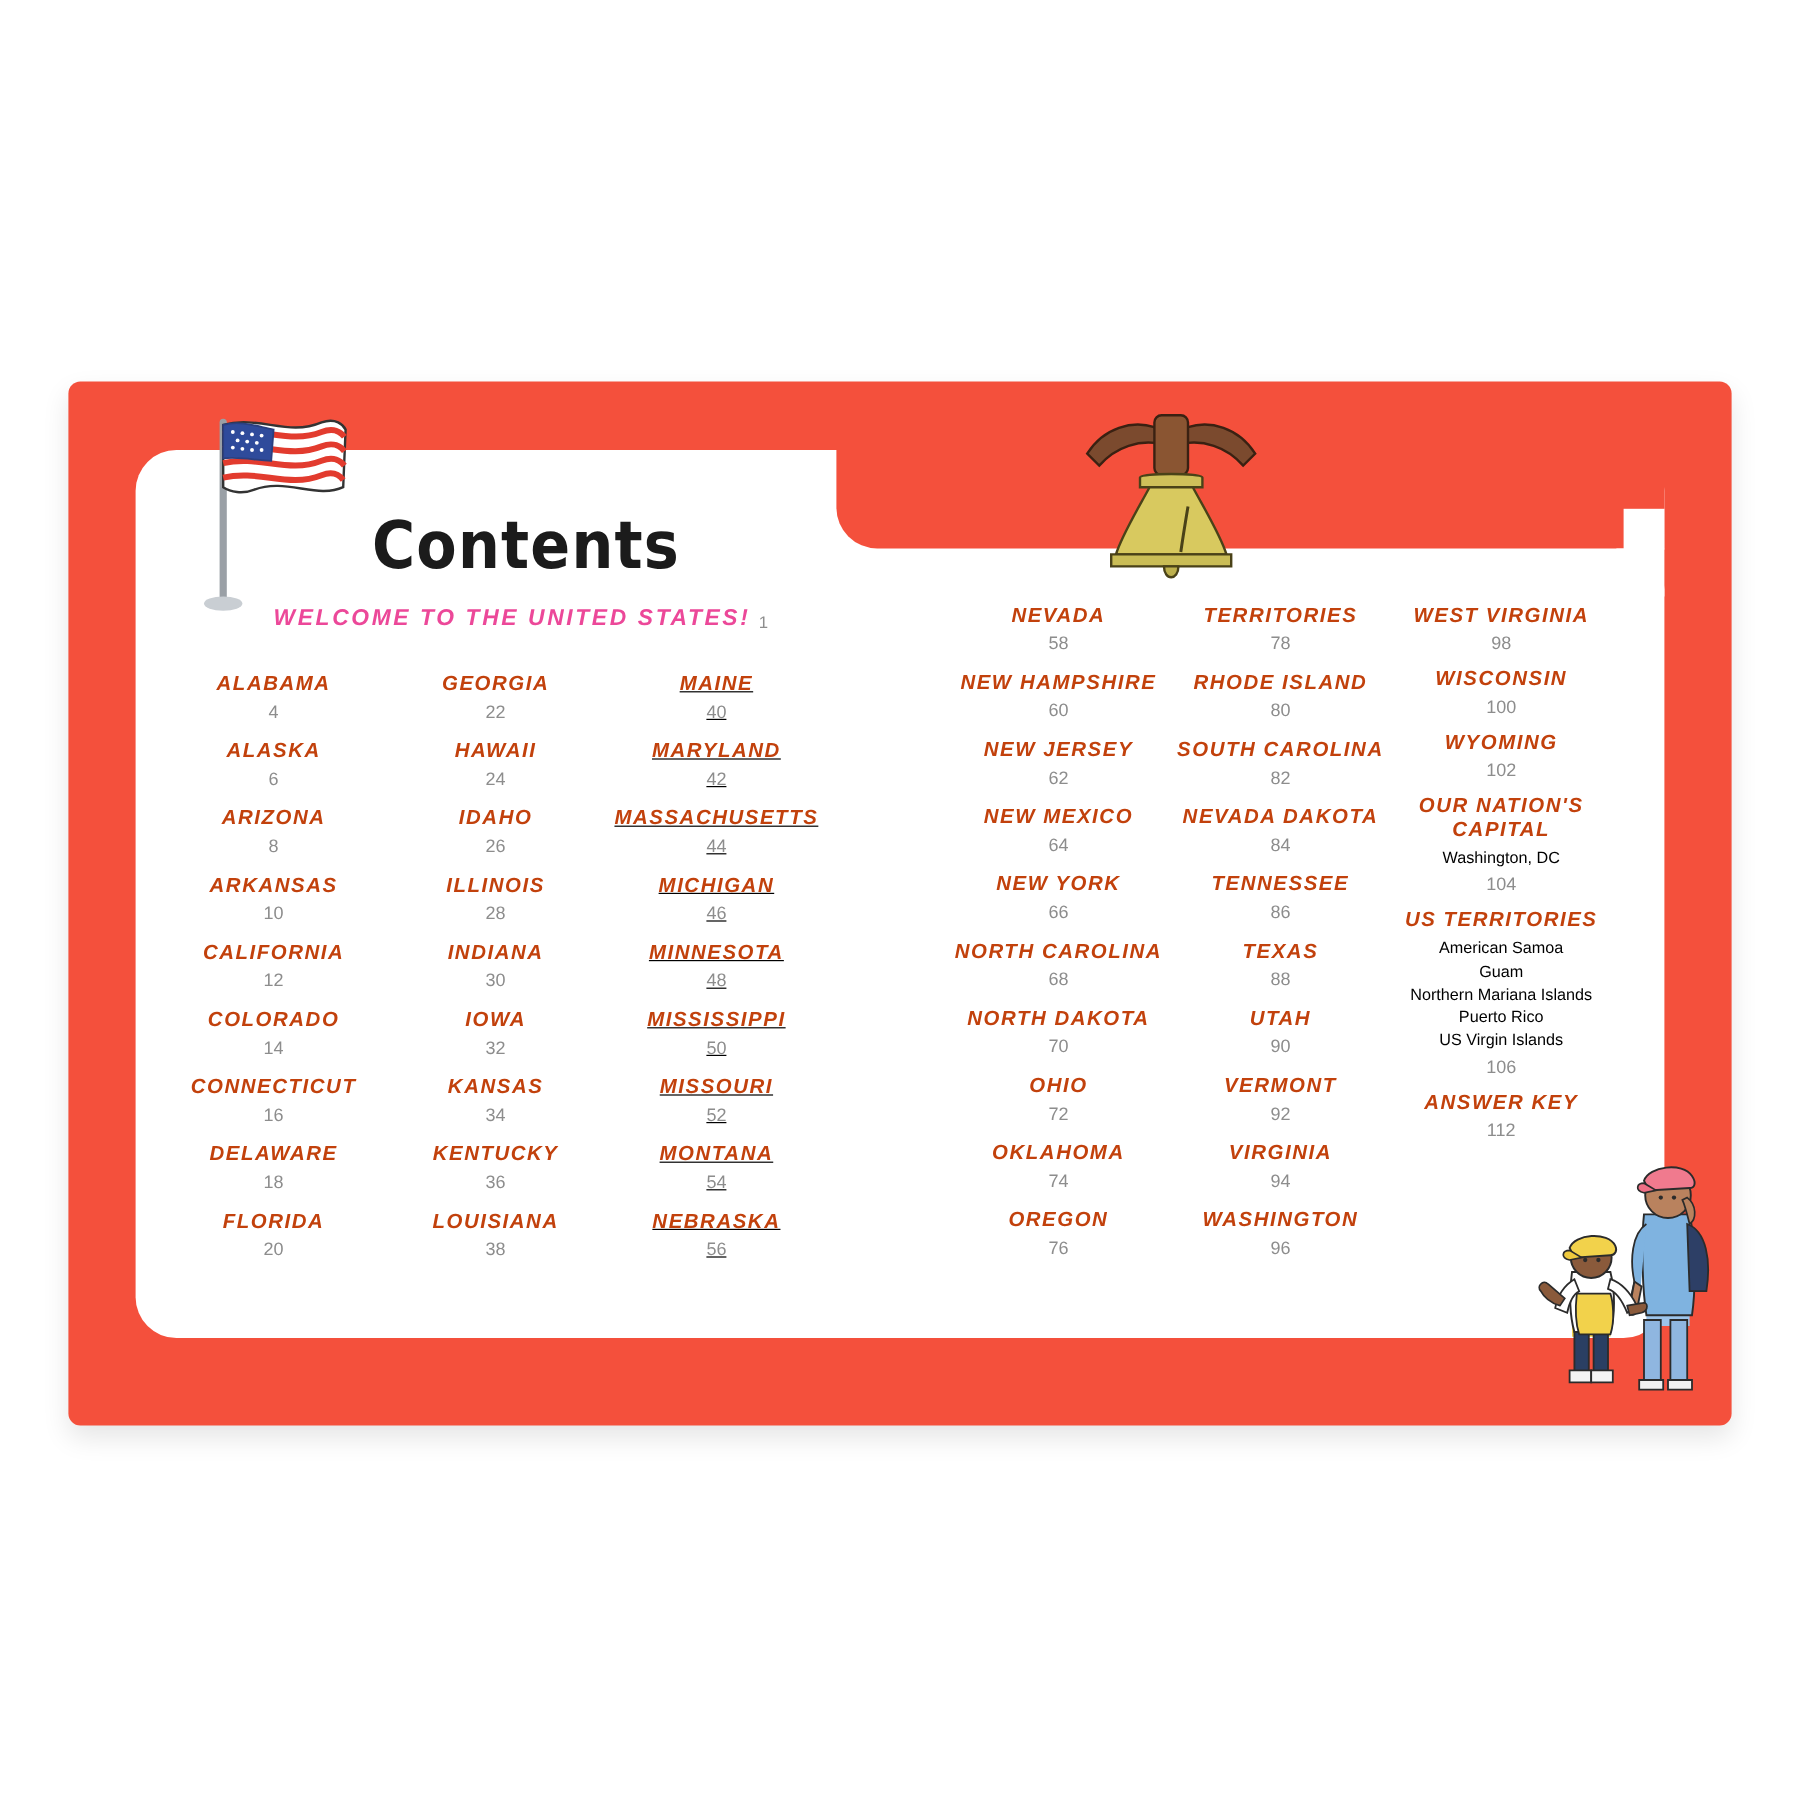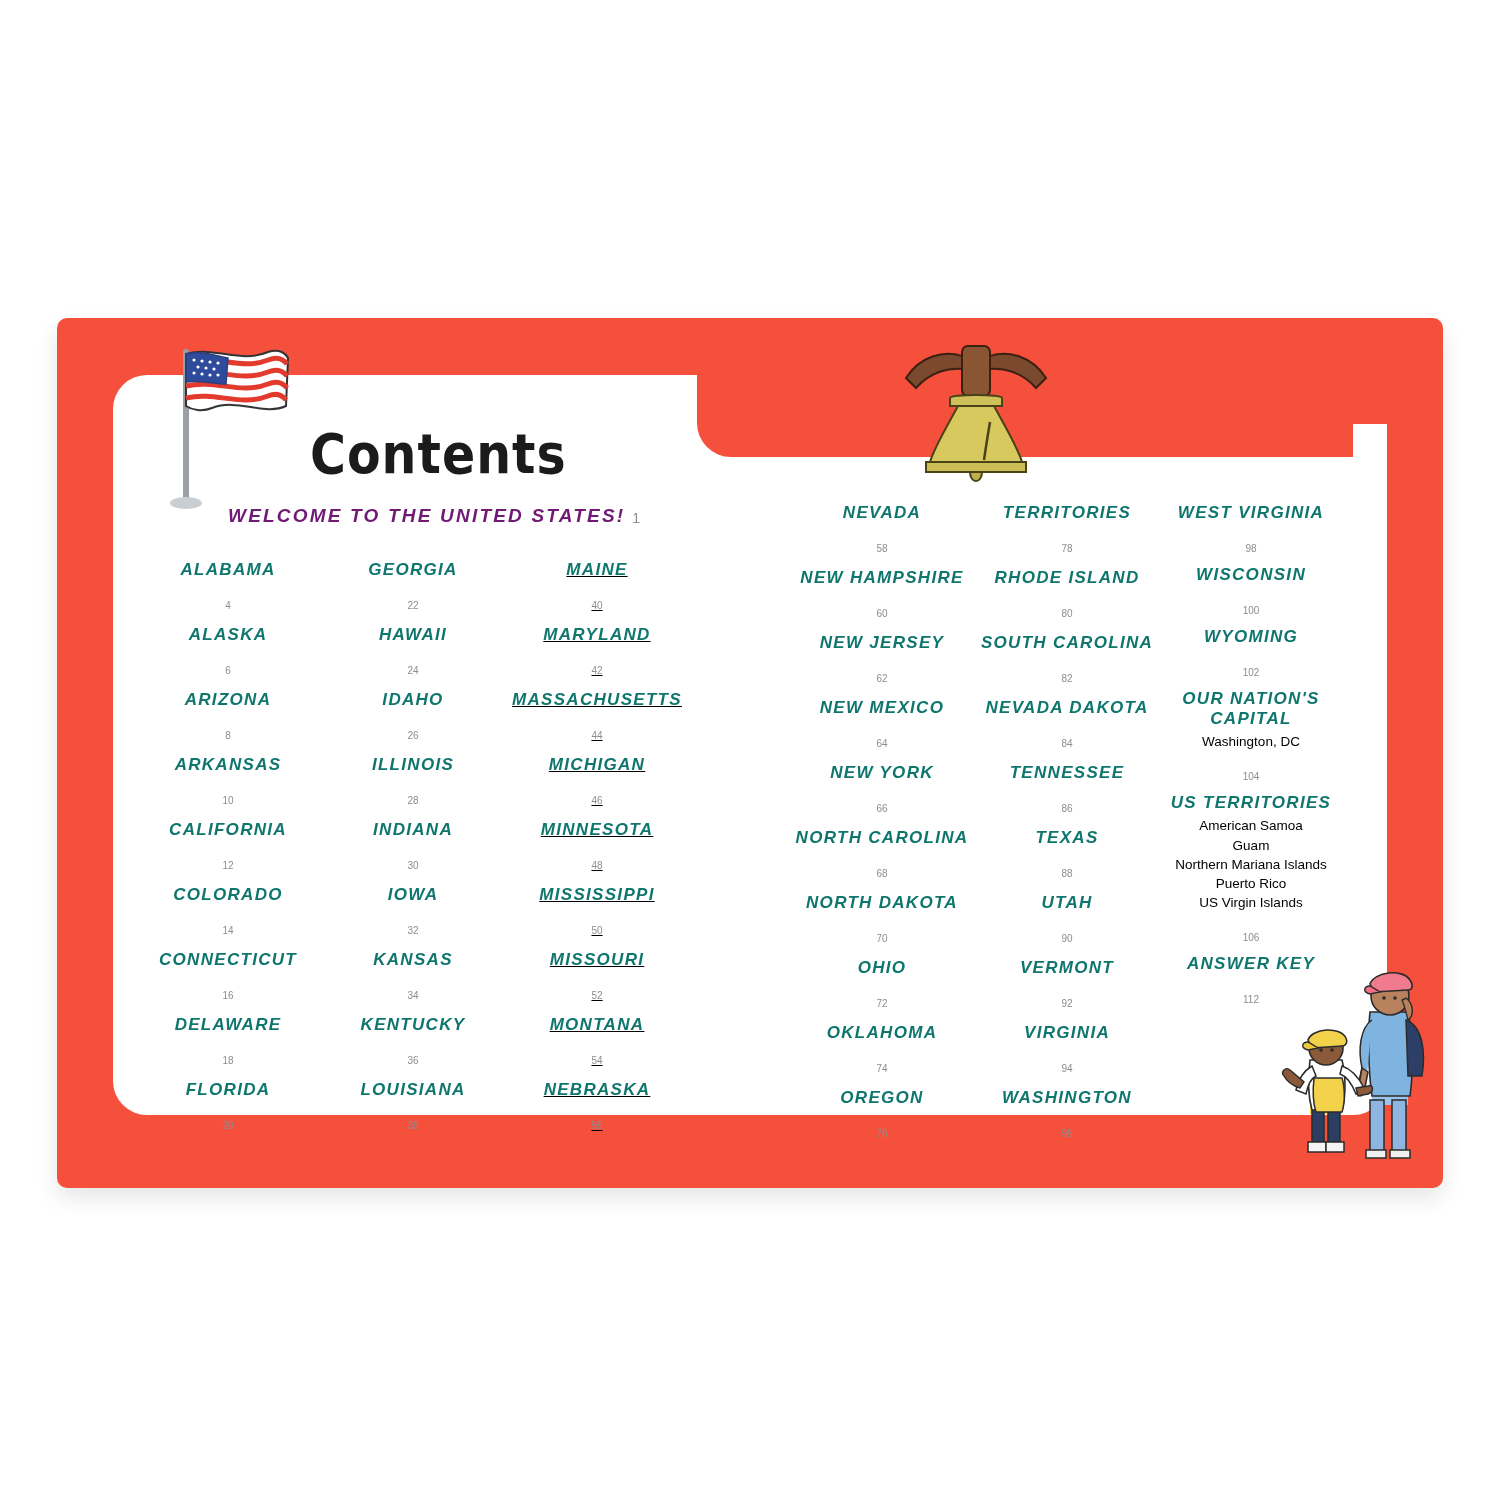--- a/index.html
+++ b/index.html
@@ -89,21 +89,21 @@
     display: flex;
     align-items: flex-end;
     gap: 7px;
   }
   .welcome-row .w-label {
     font-family: "Liberation Sans", sans-serif;
     font-style: italic;
     font-weight: bold;
     font-size: 19px;
     letter-spacing: 2.2px;
-    color: #701a75;
+    color: #ec4899;
   }
   .welcome-row .w-page {
     font-family: "Liberation Sans", sans-serif;
     font-size: 14px;
     color: #8e8e8e;
     padding-bottom: 1px;
   }
 
   
   .col {
@@ -118,30 +118,30 @@
   .col.c5 { left: 967px; top: 503px; }
   .col.c6 { left: 1151px; top: 503px; }
 
   .entry { margin-bottom: 14px; }
   .entry .name {
     font-family: "Liberation Sans", sans-serif;
     font-style: italic;
     font-weight: bold;
     font-size: 17px;
     letter-spacing: 1.3px;
-    color: #0f766e;
+    color: #c2410c;
     line-height: 1.18;
     white-space: nowrap;
   }
   .entry .name.wrap { white-space: normal; }
   .entry .page {
     font-family: "Liberation Sans", sans-serif;
-    font-size: 10px;
+    font-size: 15px;
     color: #8d8d8d;
-    margin-top: 20px;
+    margin-top: 5px;
   }
   .entry .sub {
     font-family: "Liberation Sans", sans-serif;
     font-size: 13.5px;
     color: #000000;
     line-height: 1.42;
     margin-top: 3px;
   }
   .entry.tight { margin-bottom: 11px; }
 

